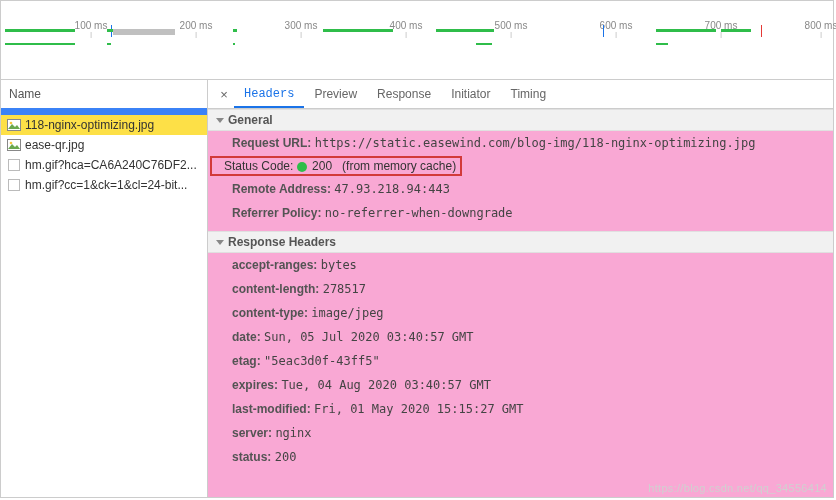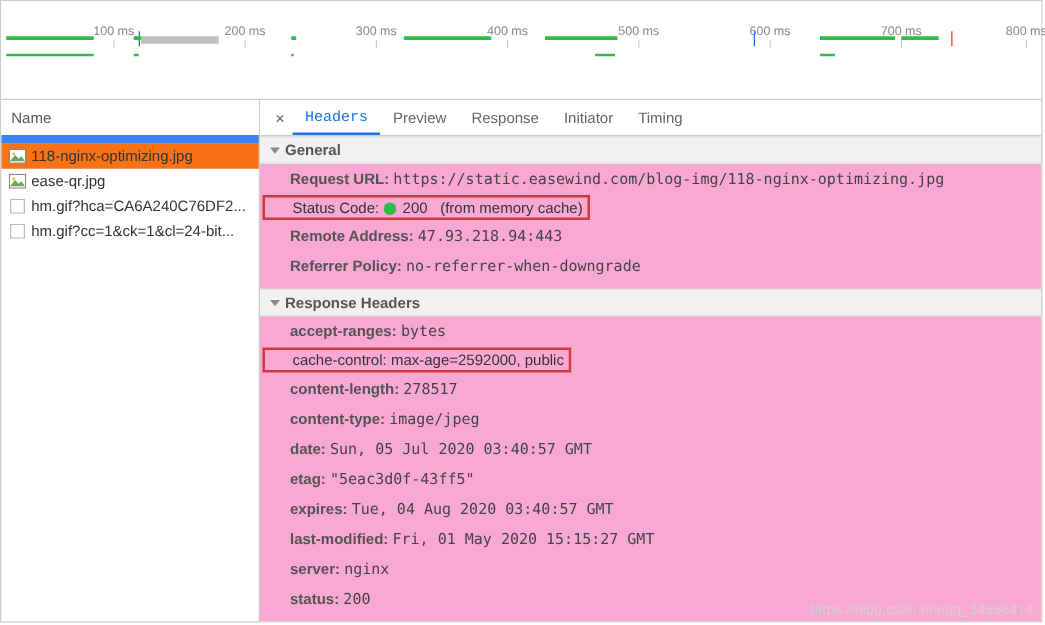--- a/index.html
+++ b/index.html
@@ -79,21 +79,21 @@
   .file-row {
     display: flex;
     align-items: center;
     gap: 4px;
     padding: 3px 6px;
     font-size: 12px;
     white-space: nowrap;
     overflow: hidden;
     text-overflow: ellipsis;
   }
-  .file-row.selected { background: #f97316; }
+  .file-row.selected { background: #fde047; }
   .file-icon {
     width: 14px; height: 12px; flex-shrink:0;
     display:inline-block;
   }
   .file-icon svg { display:block; }
   .detail {
     flex: 1;
     display: flex;
     flex-direction: column;
     overflow: hidden;
@@ -154,21 +154,21 @@
     border-top:5px solid #888;
   }
   .kv {
     padding: 3px 8px 3px 24px;
     line-height: 18px;
   }
   .kv .k { font-weight: bold; color:#545454;}
   .kv .v { font-family: Consolas, monospace; color:#444; }
   .hl {
     border: 2px solid #d23a3a;
-    padding: 1px 4px 1px 22px;
+    padding: 1px 4px 1px 12px;
     margin: 1px 8px 1px 2px;
     display:inline-block;
   }
   .status-dot {
     display:inline-block;
     width:10px;height:10px;border-radius:50%;
     background:#2fbd4a;
     vertical-align:middle;
     margin-right:2px;
   }
@@ -300,21 +300,20 @@
           <span class="v">no-referrer-when-downgrade</span>
         </div>
 
         <div class="section-head" style="margin-top:6px;">
           <span class="tri"></span>
           <span>Response Headers</span>
         </div>
 
         <div id="resp-rows">
             <div class="kv"><span class="k">accept-ranges:</span> <span class="v">bytes</span></div>
-            <div><span class="hl"><span class="k">cache-control:</span> <span class="v">max-age=2592000, public</span></span></div>
             <div class="kv"><span class="k">content-length:</span> <span class="v">278517</span></div>
             <div class="kv"><span class="k">content-type:</span> <span class="v">image/jpeg</span></div>
             <div class="kv"><span class="k">date:</span> <span class="v">Sun, 05 Jul 2020 03:40:57 GMT</span></div>
             <div class="kv"><span class="k">etag:</span> <span class="v">"5eac3d0f-43ff5"</span></div>
             <div class="kv"><span class="k">expires:</span> <span class="v">Tue, 04 Aug 2020 03:40:57 GMT</span></div>
             <div class="kv"><span class="k">last-modified:</span> <span class="v">Fri, 01 May 2020 15:15:27 GMT</span></div>
             <div class="kv"><span class="k">server:</span> <span class="v">nginx</span></div>
             <div class="kv"><span class="k">status:</span> <span class="v">200</span></div>
           </div>
       </div>

